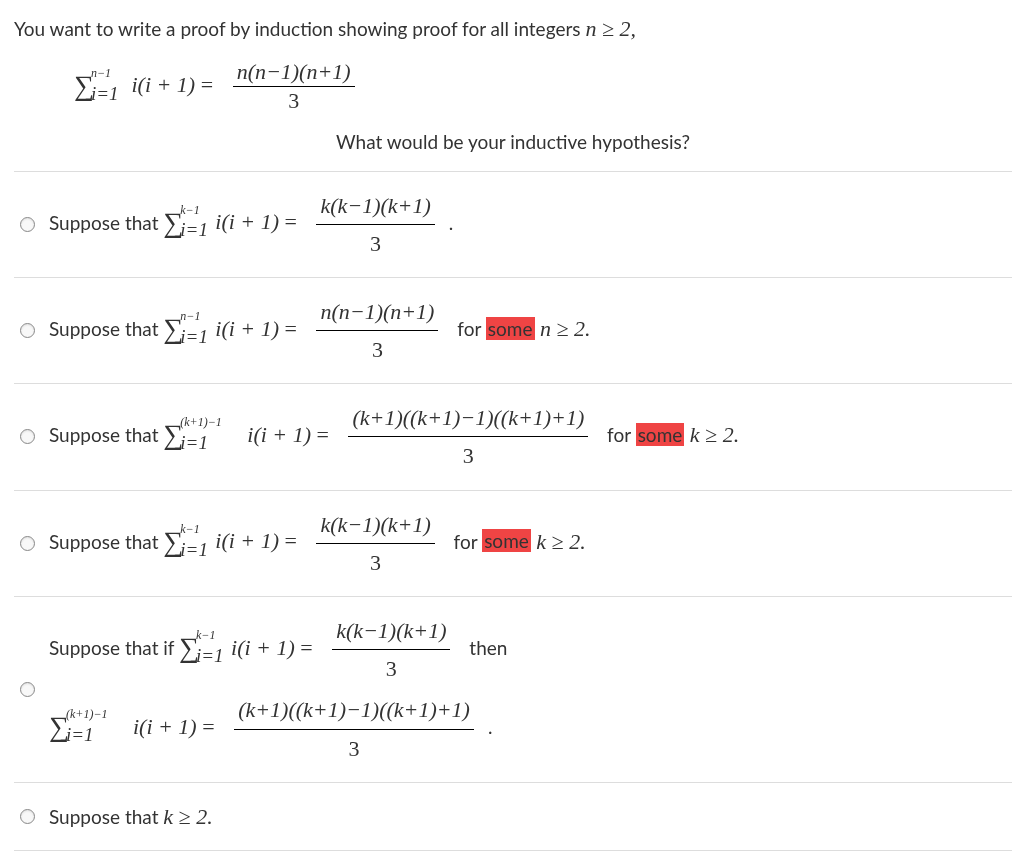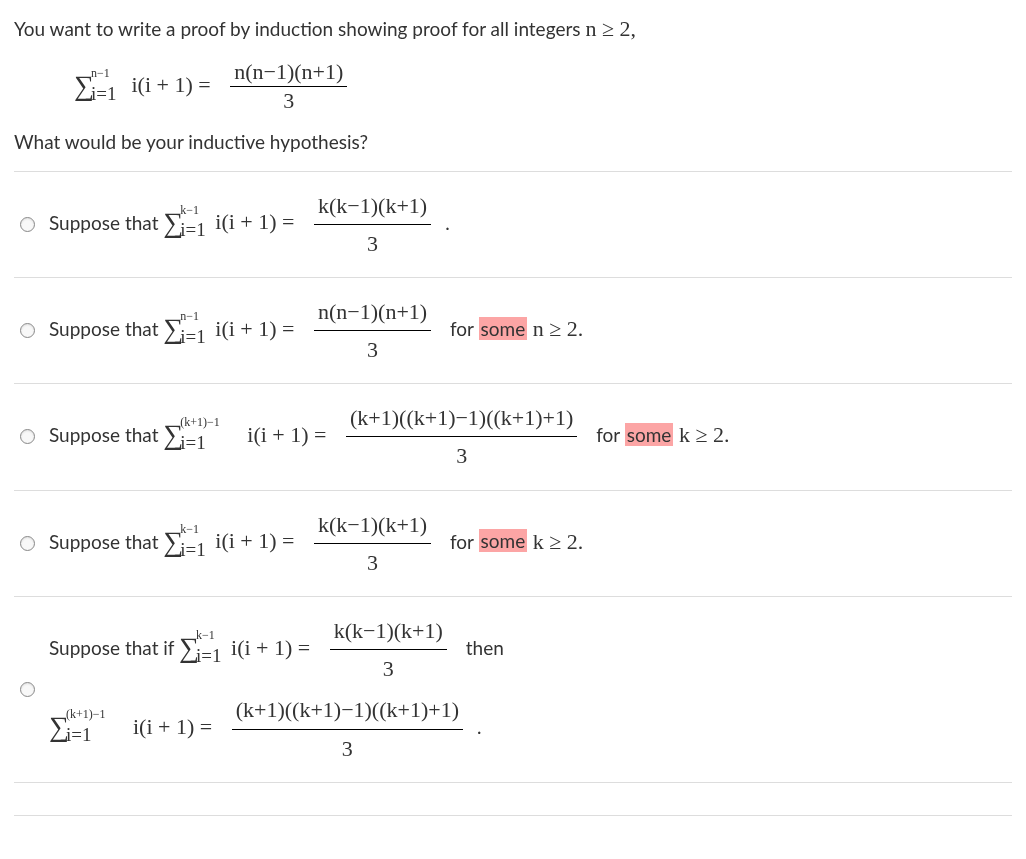--- a/index.html
+++ b/index.html
@@ -17,20 +17,21 @@
       margin-bottom: 8px;
     }
     .formula-block {
       margin: 14px 0 14px 60px;
       font-family: 'Cambria Math', 'STIX', 'Times New Roman', serif;
       font-size: 22px;
     }
     .followup {
       margin-top: 10px;
       margin-bottom: 14px;
+      text-align: center;
     }
     .options {
       border-top: 1px solid #ddd;
     }
     .option {
       display: flex;
       align-items: center;
       padding: 16px 6px;
       border-bottom: 1px solid #ddd;
       gap: 14px;
@@ -47,23 +48,23 @@
     .option-body {
       font-size: 19px;
       line-height: 1.6;
       font-family: 'Segoe UI', Lato, sans-serif;
     }
     .math {
       font-family: 'Cambria Math', 'STIX', 'Times New Roman', serif;
       font-style: normal;
       font-size: 22px;
     }
-    .mi { }
+    .mi { font-style: italic; }
     .hl {
-      background: #fca5a5;
+      background: #ef4444;
       padding: 0 2px;
     }
     .frac {
       display: inline-block;
       vertical-align: middle;
       text-align: center;
       margin: 0 14px;
     }
     .frac .num {
       display: block;
@@ -144,14 +145,18 @@
       <div class="option-body"><span>Suppose that </span><span class="math"><span class="sum sumpad-kp"><span class="sigma">∑</span><span class="upper mi">(k+1)−1</span><span class="lower mi">i=1</span></span><span class="mi">i(i + 1)</span><span> = </span><span class="frac"><span class="num mi">(k+1)((k+1)−1)((k+1)+1)</span><span class="den">3</span></span></span><span> for </span><span class="hl">some</span><span class="math mi"> k ≥ 2.</span></div>
     </div>
     <div class="option">
       <div class="radio"></div>
       <div class="option-body"><span>Suppose that </span><span class="math"><span class="sum sumpad-k"><span class="sigma">∑</span><span class="upper mi">k−1</span><span class="lower mi">i=1</span></span><span class="mi">i(i + 1)</span><span> = </span><span class="frac"><span class="num mi">k(k−1)(k+1)</span><span class="den">3</span></span></span><span> for </span><span class="hl">some</span><span class="math mi"> k ≥ 2.</span></div>
     </div>
     <div class="option">
       <div class="radio"></div>
       <div class="option-body"><span>Suppose that if </span><span class="math"><span class="sum sumpad-k"><span class="sigma">∑</span><span class="upper mi">k−1</span><span class="lower mi">i=1</span></span><span class="mi">i(i + 1)</span><span> = </span><span class="frac"><span class="num mi">k(k−1)(k+1)</span><span class="den">3</span></span></span><span> then</span><div class="row2"><span class="math"><span class="sum sumpad-kp"><span class="sigma">∑</span><span class="upper mi">(k+1)−1</span><span class="lower mi">i=1</span></span><span class="mi">i(i + 1)</span><span> = </span><span class="frac"><span class="num mi">(k+1)((k+1)−1)((k+1)+1)</span><span class="den">3</span></span></span><span>.</span></div></div>
     </div>
+    <div class="option">
+      <div class="radio"></div>
+      <div class="option-body"><span>Suppose that </span><span class="math mi">k ≥ 2.</span></div>
+    </div>
     <div class="option"></div>
   </div>
 
 </body></html>

